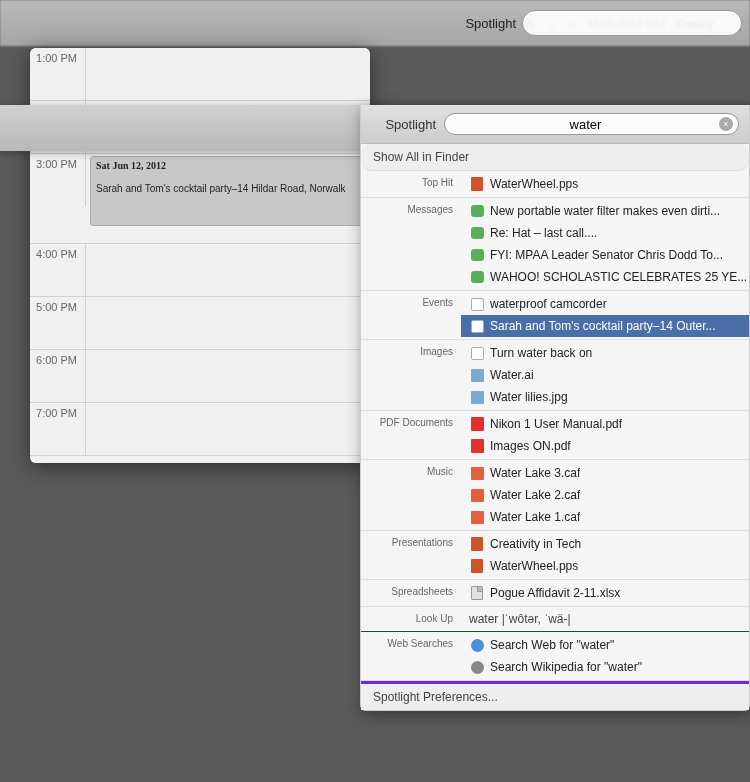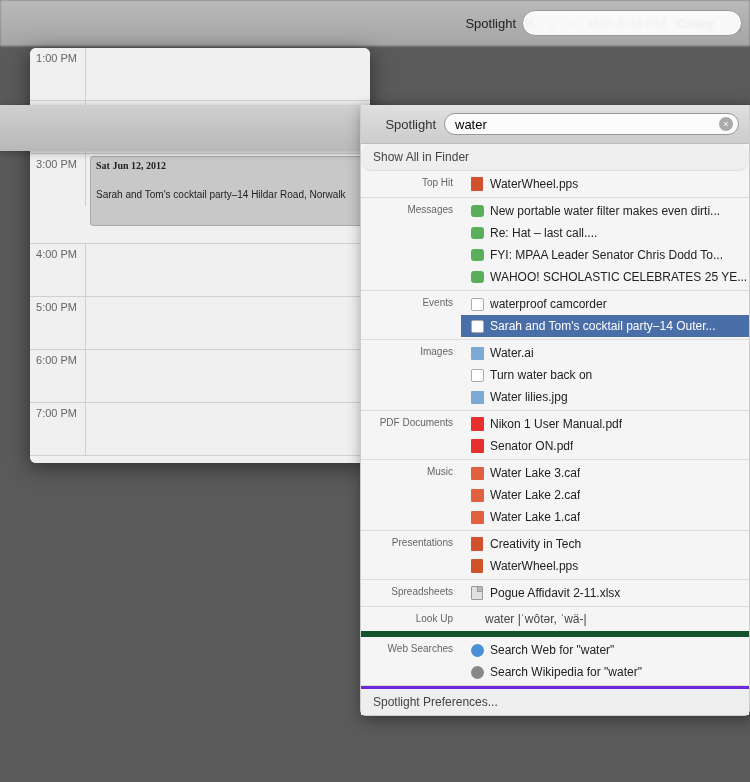--- a/index.html
+++ b/index.html
@@ -144,21 +144,21 @@
       color: #222;
       min-height: 70px;
     }
     .event-block .event-date {
       font-weight: bold;
       font-size: 10px;
       font-family: Liberation Serif, serif;
     }
     .event-block .event-title {
       font-size: 10px;
-      margin-top: 18px;
+      margin-top: 12px;
     }
 
     
     .menubar-second {
       position: absolute;
       top: 105px;
       left: 0;
       width: 750px;
       height: 46px;
       background: linear-gradient(to bottom, #d0d0d0, #b8b8b8);
@@ -239,20 +239,21 @@
     }
     .spotlight-input-row .sp-input {
       width: 100%;
       height: 22px;
       background: rgba(255,255,255,0.9);
       border: 1px solid #999;
       border-radius: 11px;
       padding: 0 22px 0 10px;
       font-size: 13px;
       outline: none;
+      text-align: center;
     }
     .spotlight-input-row .sp-clear {
       position: absolute;
       right: 6px;
       top: 50%;
       transform: translateY(-50%);
       width: 14px;
       height: 14px;
       background: #aaa;
       border-radius: 50%;
@@ -384,22 +385,21 @@
       border-radius: 50%;
     }
     .icon-wiki {
       width: 13px; height: 13px;
       background: #888;
       border-radius: 50%;
     }
 
     .lookup-row {
       display: flex;
-      border-bottom: 6px solid #14532d;
-      gap: 16px;
+      border-bottom: 1px solid #14532d;
     }
     .lookup-label {
       width: 100px;
       padding: 5px 8px 5px 0;
       text-align: right;
       font-size: 10px;
       color: #666;
       flex-shrink: 0;
       padding-top: 6px;
     }
@@ -568,53 +568,53 @@
           <span class="item-text">Sarah and Tom's cocktail party–14 Outer...</span>
         </div>
       </div>
     </div>
 
     <div class="section">
       <div class="section-label">Images</div>
       <div class="section-items">
         <div class="result-item">
           <div class="item-icon">
+              <div class="icon-cal"></div>
+            </div>
+          <span class="item-text">Turn water back on</span>
+        </div>
+        <div class="result-item">
+          <div class="item-icon">
               <div class="icon-img"></div>
             </div>
           <span class="item-text">Water.ai</span>
         </div>
         <div class="result-item">
           <div class="item-icon">
-              <div class="icon-cal"></div>
-            </div>
-          <span class="item-text">Turn water back on</span>
-        </div>
-        <div class="result-item">
-          <div class="item-icon">
               <div class="icon-img"></div>
             </div>
           <span class="item-text">Water lilies.jpg</span>
         </div>
       </div>
     </div>
 
     <div class="section">
       <div class="section-label">PDF Documents</div>
       <div class="section-items">
         <div class="result-item">
           <div class="item-icon">
               <div class="icon-pdf"></div>
             </div>
           <span class="item-text">Nikon 1 User Manual.pdf</span>
         </div>
         <div class="result-item">
           <div class="item-icon">
               <div class="icon-pdf"></div>
             </div>
-          <span class="item-text">Senator ON.pdf</span>
+          <span class="item-text">Images ON.pdf</span>
         </div>
       </div>
     </div>
 
     <div class="section">
       <div class="section-label">Music</div>
       <div class="section-items">
         <div class="result-item">
           <div class="item-icon">
               <div class="icon-music"></div>

